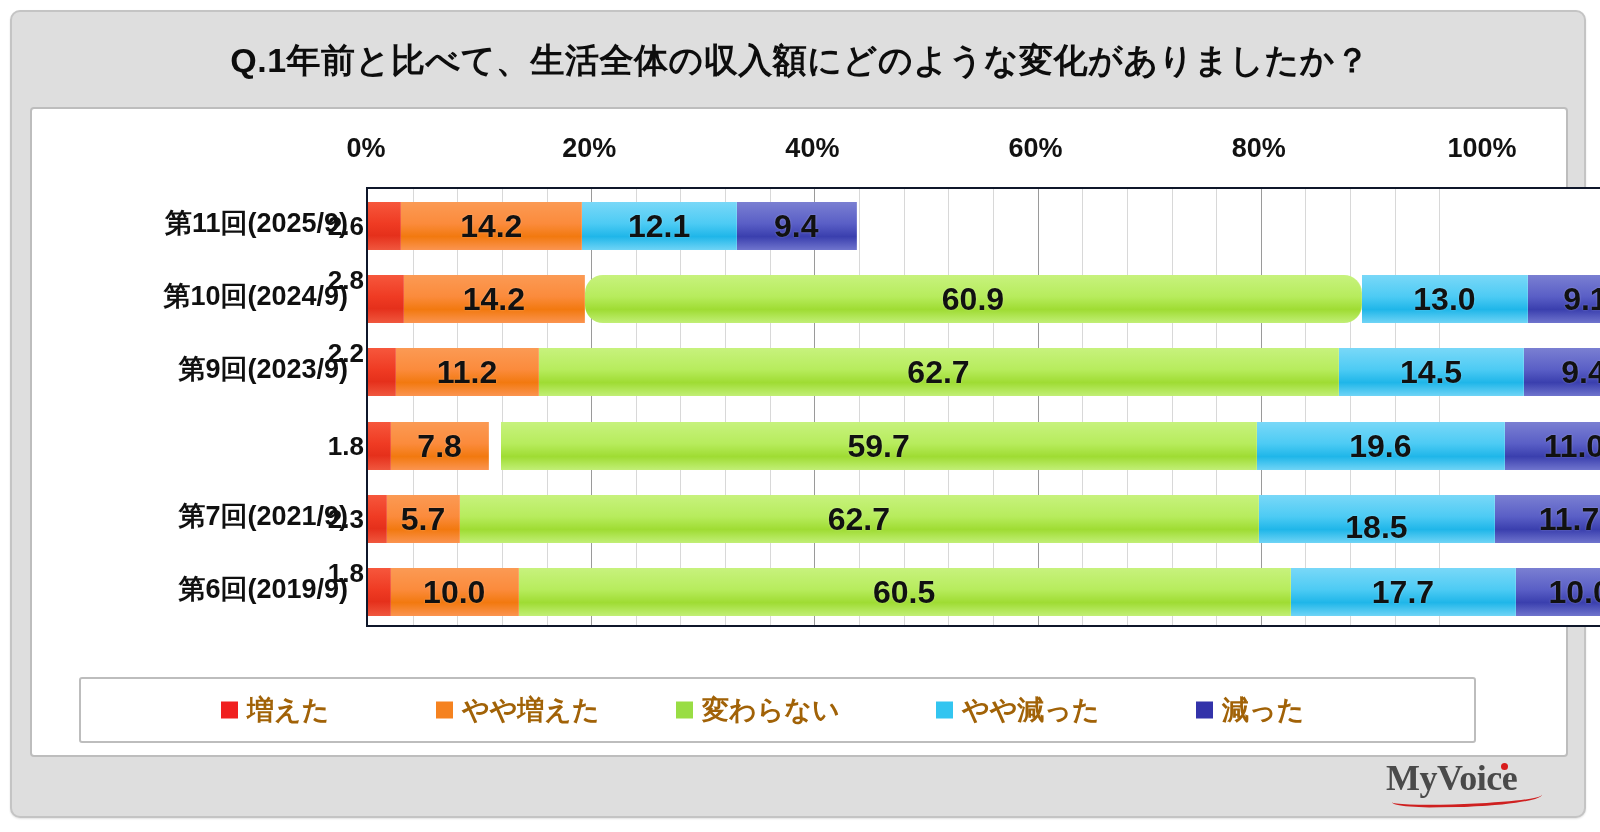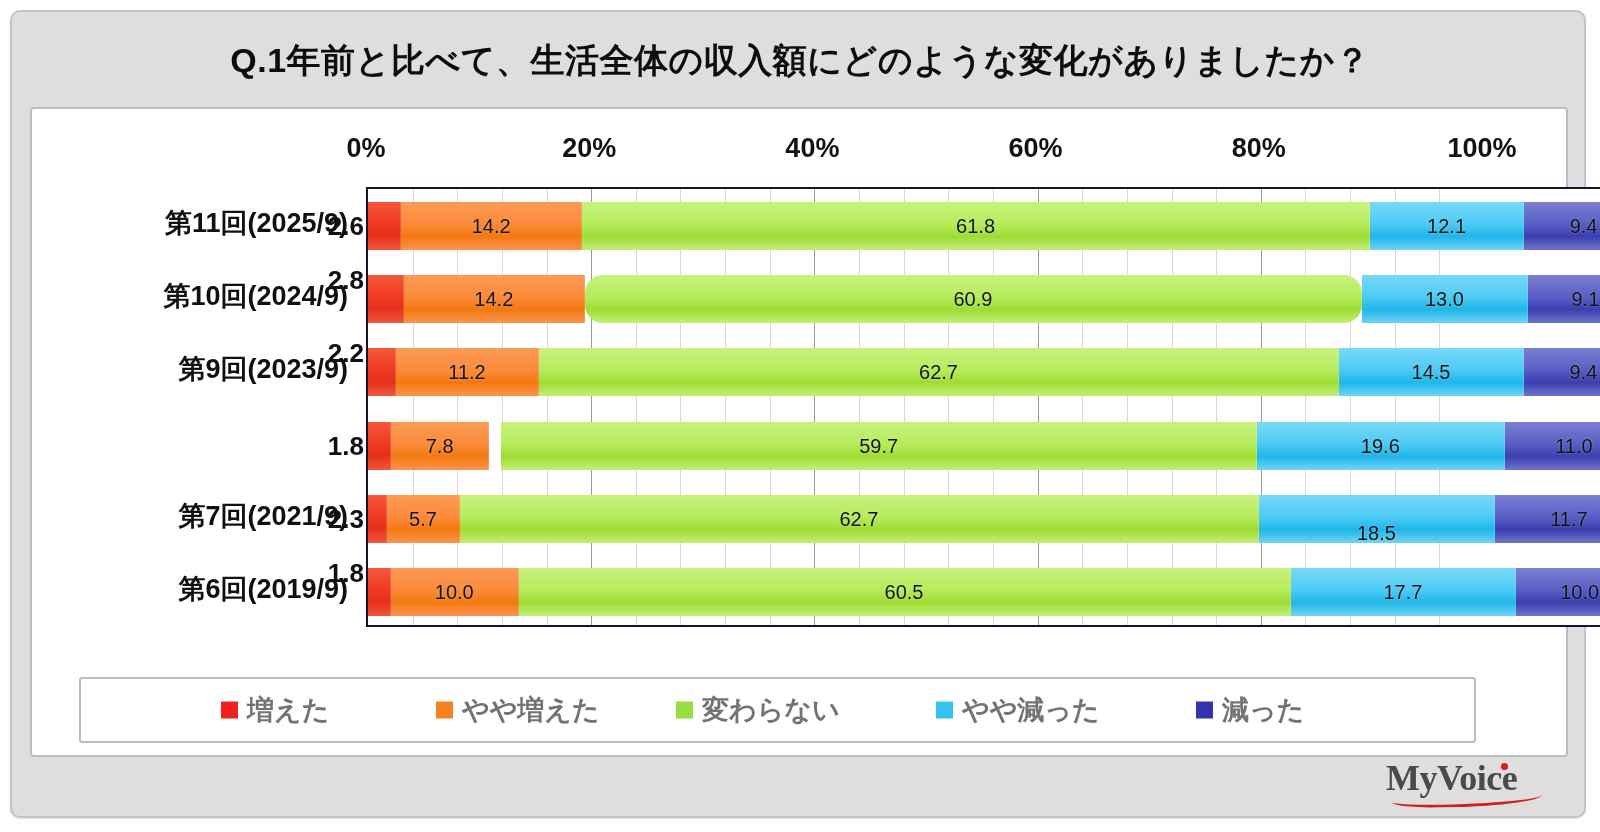--- a/index.html
+++ b/index.html
@@ -109,22 +109,22 @@
     position: relative;
     height: 100%;
     box-sizing: border-box;
     display: flex;
     align-items: center;
     justify-content: center;
     overflow: visible;
     border-right: 1px solid rgba(255,255,255,.15);
   }
   .seg .val {
-    font-size: 20px;
-    font-weight: normal;
+    font-size: 32px;
+    font-weight: bold;
     color: #111111;
     white-space: nowrap;
     line-height: 1;
     text-shadow: 0 0 2px rgba(255,255,255,.35);
   }
 
   
   .c-red   { background: linear-gradient(to bottom, #f6573c 0%, #ef3b23 45%, #e5301b 70%, #f0573e 100%); }
   .c-orng  { background: linear-gradient(to bottom, #fb9a54 0%, #fb8b3c 45%, #f2790f 72%, #fb9450 100%); }
   .c-grn   { background: linear-gradient(to bottom, #c7f27d 0%, #b7ec5d 45%, #9fdc33 72%, #c1ef76 100%); }
@@ -190,21 +190,21 @@
   }
   .legend-swatch {
     width: 17px;
     height: 17px;
     margin-right: 9px;
     flex: none;
   }
   .legend-label {
     font-size: 27px;
     font-weight: bold;
-    color: #737373;
+    color: #a16207;
     line-height: 1;
     text-align: right;
   }
 
   
   .logo {
     position: absolute;
     right: 28px;
     bottom: 12px;
     width: 170px;
@@ -295,23 +295,20 @@
           <div class="grid-minor" style="left: 1071.36px;"></div>
         </div>
       <div class="rows">
           <div class="row" style="top: 12.6667px;">
             <div class="seg c-red" style="width: 2.6%;">
               <span class="lead-val lead-mid">2.6</span>
             </div>
             <div class="seg c-orng" style="width: 14.2%;">
               <span class="val">14.2</span>
             </div>
-            <div class="seg c-grn" style="width: 61.8%;">
-              <span class="val">61.8</span>
-            </div>
             <div class="seg c-cyan" style="width: 12.1%;">
               <span class="val">12.1</span>
             </div>
             <div class="seg c-blue" style="width: 9.4%;">
               <span class="val">9.4</span>
             </div>
           </div>
           <div class="row" style="top: 86px;">
             <div class="seg c-red" style="width: 2.8%;">
               <span class="lead-val lead-top">2.8</span>

